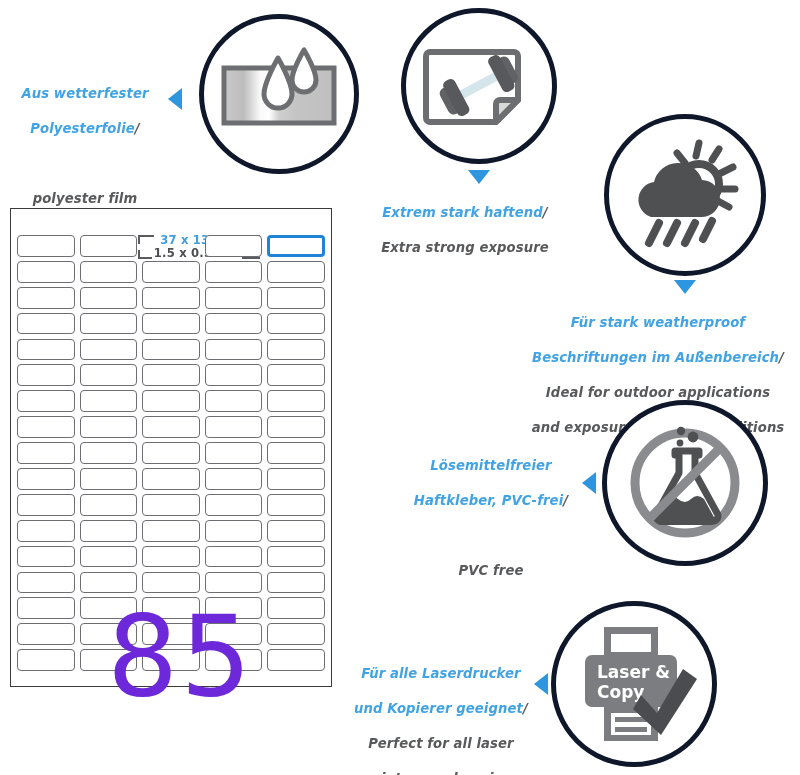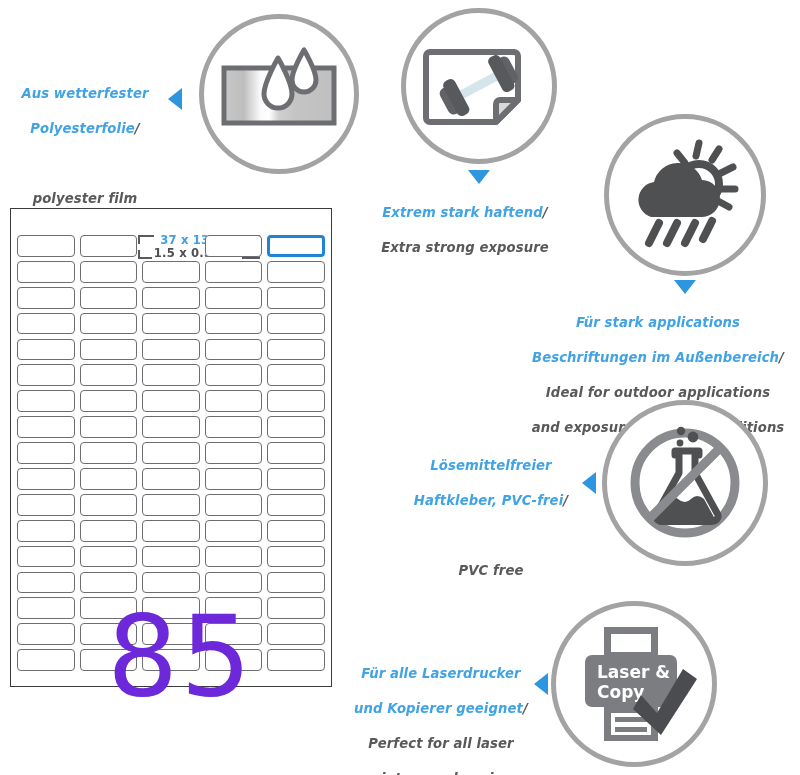--- a/index.html
+++ b/index.html
@@ -3,21 +3,21 @@
 <meta charset="utf-8">
 <style>
   html,body{margin:0;padding:0;background:#ffffff;}
   body{
     width:800px;height:775px;position:relative;overflow:hidden;
     font-family:"DejaVu Sans","Liberation Sans",sans-serif;
     -webkit-font-smoothing:antialiased;
   }
   .circle{
     position:absolute;border-radius:50%;
-    border:5px solid #a3a3a3;background:#ffffff;
+    border:5px solid #0f172a;background:#ffffff;
     box-sizing:border-box;
   }
   .icon-wrap{position:absolute;inset:0;display:flex;align-items:center;justify-content:center;}
   .icon-wrap svg{display:block;}
 
   
   .caption{
     position:absolute;
     font-size:13.2px;font-weight:bold;line-height:1.32;
     color:#58595B;text-align:center;letter-spacing:.1px;
@@ -148,21 +148,21 @@
         <line x1="24" y1="104" x2="34" y2="84"></line>
         <line x1="42" y1="104" x2="52" y2="84"></line>
         <line x1="60" y1="104" x2="70" y2="84"></line>
         <line x1="78" y1="100" x2="87" y2="82"></line>
       </g>
     </svg>
   </div>
 </div>
 <div class="tri-down" style="left:674px;top:280px;"></div>
 <div class="caption" style="left:516px;top:297px;width:284px;">
-  <span class="de">Für stark applications</span><br>
+  <span class="de">Für stark weatherproof</span><br>
   <span class="de">Beschriftungen im Außenbereich</span><span class="en">/</span><br>
   <span class="en">Ideal for outdoor applications</span><br>
   <span class="en">and exposure to harsh conditions</span>
 </div>
 
 <div class="circle" style="left:602px;top:400px;width:166px;height:166px;">
   <div class="icon-wrap">
     <svg width="124" height="124" viewBox="0 0 124 124">
       <circle cx="62" cy="62" r="50" fill="none" stroke="#8A8B8E" stroke-width="9"></circle>
       <g fill="#4F5052">

